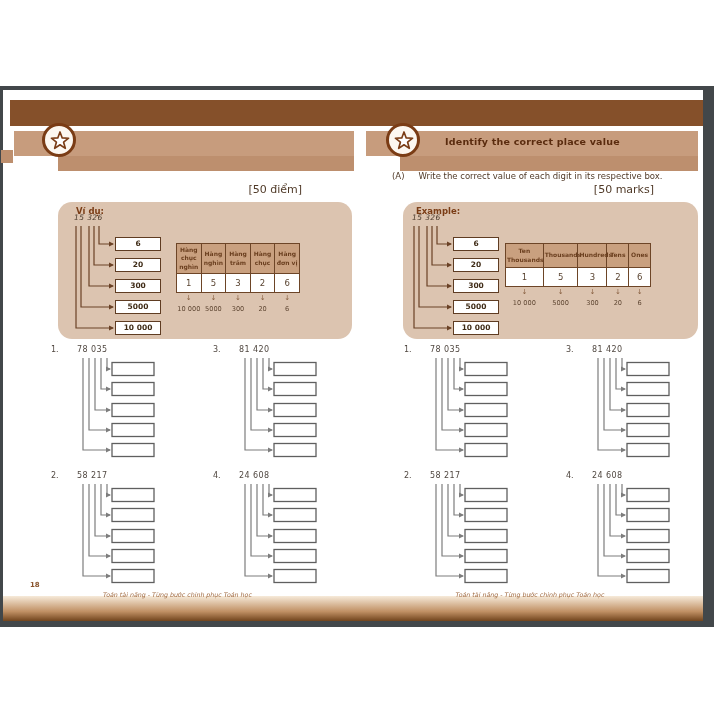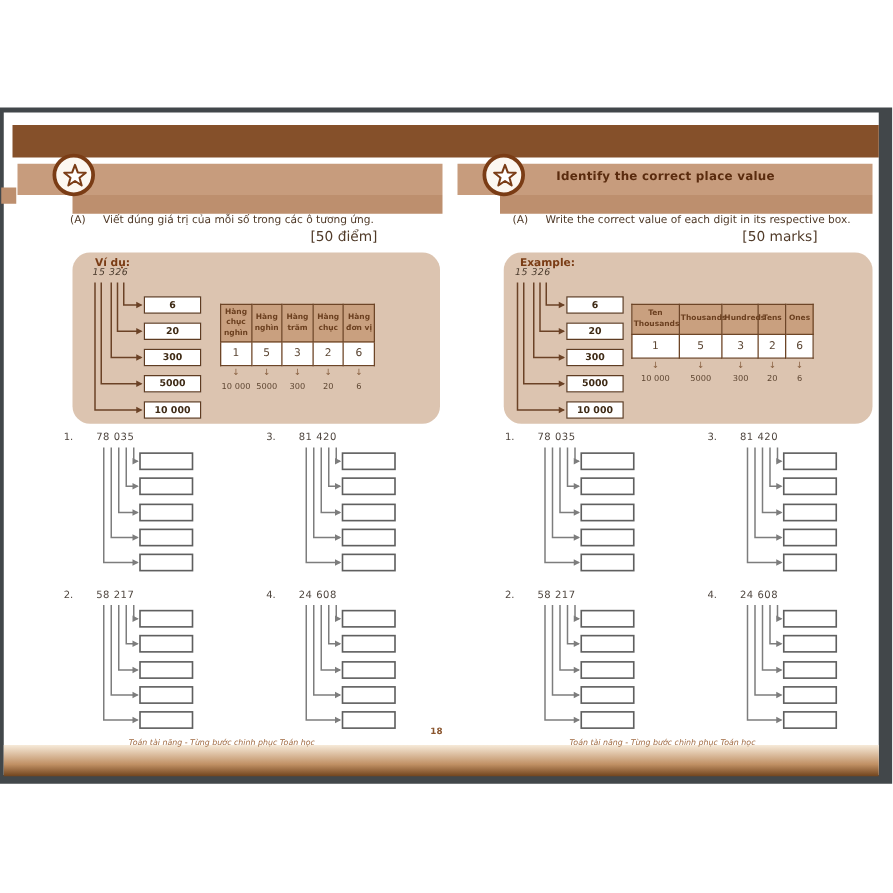--- a/index.html
+++ b/index.html
@@ -35,21 +35,21 @@
     background:#fcf7f0;border:3px solid var(--accent_brown,#7a3c15);}
   .page-left .badge{left:41px;}
   .page-right .badge{left:32px;}
   .badge svg{position:absolute;left:1px;top:1px;}
   .title{position:absolute;left:91px;top:50px;margin:0;font-size:9.5px;font-weight:bold;
     color:var(--title_brown,#5a2b0e);letter-spacing:.2px;white-space:nowrap;}
 
   
   .sec{position:absolute;top:85px;font-size:8.5px;color:var(--text_brown,#503a28);white-space:nowrap;}
   .page-left .sec{left:55px;}
-  .page-right .sec{left:56px;}
+  .page-right .sec{left:38px;}
   .sec-label{margin-right:14px;}
   .marks{position:absolute;right:52px;top:97px;font-size:11px;color:var(--text_brown,#503a28);margin-left:12px;}
 
   
   .eg-panel{position:absolute;top:116px;height:137px;border-radius:14px;background:var(--panel_tan,#dcc4b0);}
   .page-left .eg-panel{left:57px;right:2px;}
   .page-right .eg-panel{left:49px;right:8px;}
   .eg-label{position:absolute;top:120px;font-size:8.5px;font-weight:bold;color:var(--accent_brown,#7a3c15);}
   .page-left .eg-label{left:75px;text-align:center;}
   .page-right .eg-label{left:62px;}
@@ -84,21 +84,21 @@
   .exercise{position:absolute;width:160px;height:118px;}
   .exercise.pos-a{left:40px;top:259px;}
   .exercise.pos-b{left:202px;top:259px;}
   .exercise.pos-c{left:40px;top:385px;}
   .exercise.pos-d{left:202px;top:385px;}
   .ex-num{position:absolute;left:10px;top:0;font-size:8px;color:var(--ex_text,#504740);}
   .ex-val{position:absolute;left:36px;top:0;font-size:8px;color:var(--ex_text,#504740);letter-spacing:.4px;}
   .exercise svg{position:absolute;left:0;top:0;}
 
   
-  .pgnum{position:absolute;left:0;right:0;top:495px;text-align:right;font-size:7px;font-weight:bold;
+  .pgnum{position:absolute;left:0;right:0;top:495px;text-align:left;font-size:7px;font-weight:bold;
     color:var(--page_num,#8a552e);padding-left:29px;}
   .footer{position:absolute;left:0;right:0;top:505px;text-align:center;font-style:italic;font-size:6.3px;
     color:var(--footer_text,#a06a41);}
 </style>
 </head>
 <body>
 
 <div class="stage">
   <div class="scan"></div>
   <div class="topbar"></div>
@@ -107,23 +107,20 @@
   <section class="page page-left">
     <div class="band"></div>
     <div class="ribbon"></div>
     <div class="notch"></div>
     <div class="badge">
       <svg width="28" height="28" viewBox="0 0 34 34">
         <polygon points="17,6 19.7,13.28 27.46,13.6 21.37,18.42 23.47,25.9 17,21.6 10.53,25.9 12.63,18.42 6.54,13.6 14.3,13.28" fill="#ffffff" stroke="#7a3c15" stroke-width="2" stroke-linejoin="round"></polygon>
       </svg>
     </div>
 
-    <div class="sec">
-      <span class="sec-label">(A)</span><span class="sec-text">Viết đúng giá trị của mỗi số trong các ô tương ứng.</span>
-    </div>
     <div class="marks">[50 điểm]</div>
 
     <div class="eg-panel"></div>
     <div class="eg-label">Ví dụ:</div>
     <div class="eg-fork">
       <div class="eg-num">15 326</div>
       <svg class="fork" viewBox="0 0 110 126" width="110" height="126">
           <path d="M38 13 L38 31 L52 31" fill="none" stroke-width="1.2" style="stroke: var(--line_brown);"></path>
           <polygon points="53 31 48 28.4 48 33.6" style="fill: var(--line_brown);"></polygon>
           <path d="M33 13 L33 52 L52 52" fill="none" stroke-width="1.2" style="stroke: var(--line_brown);"></path>

